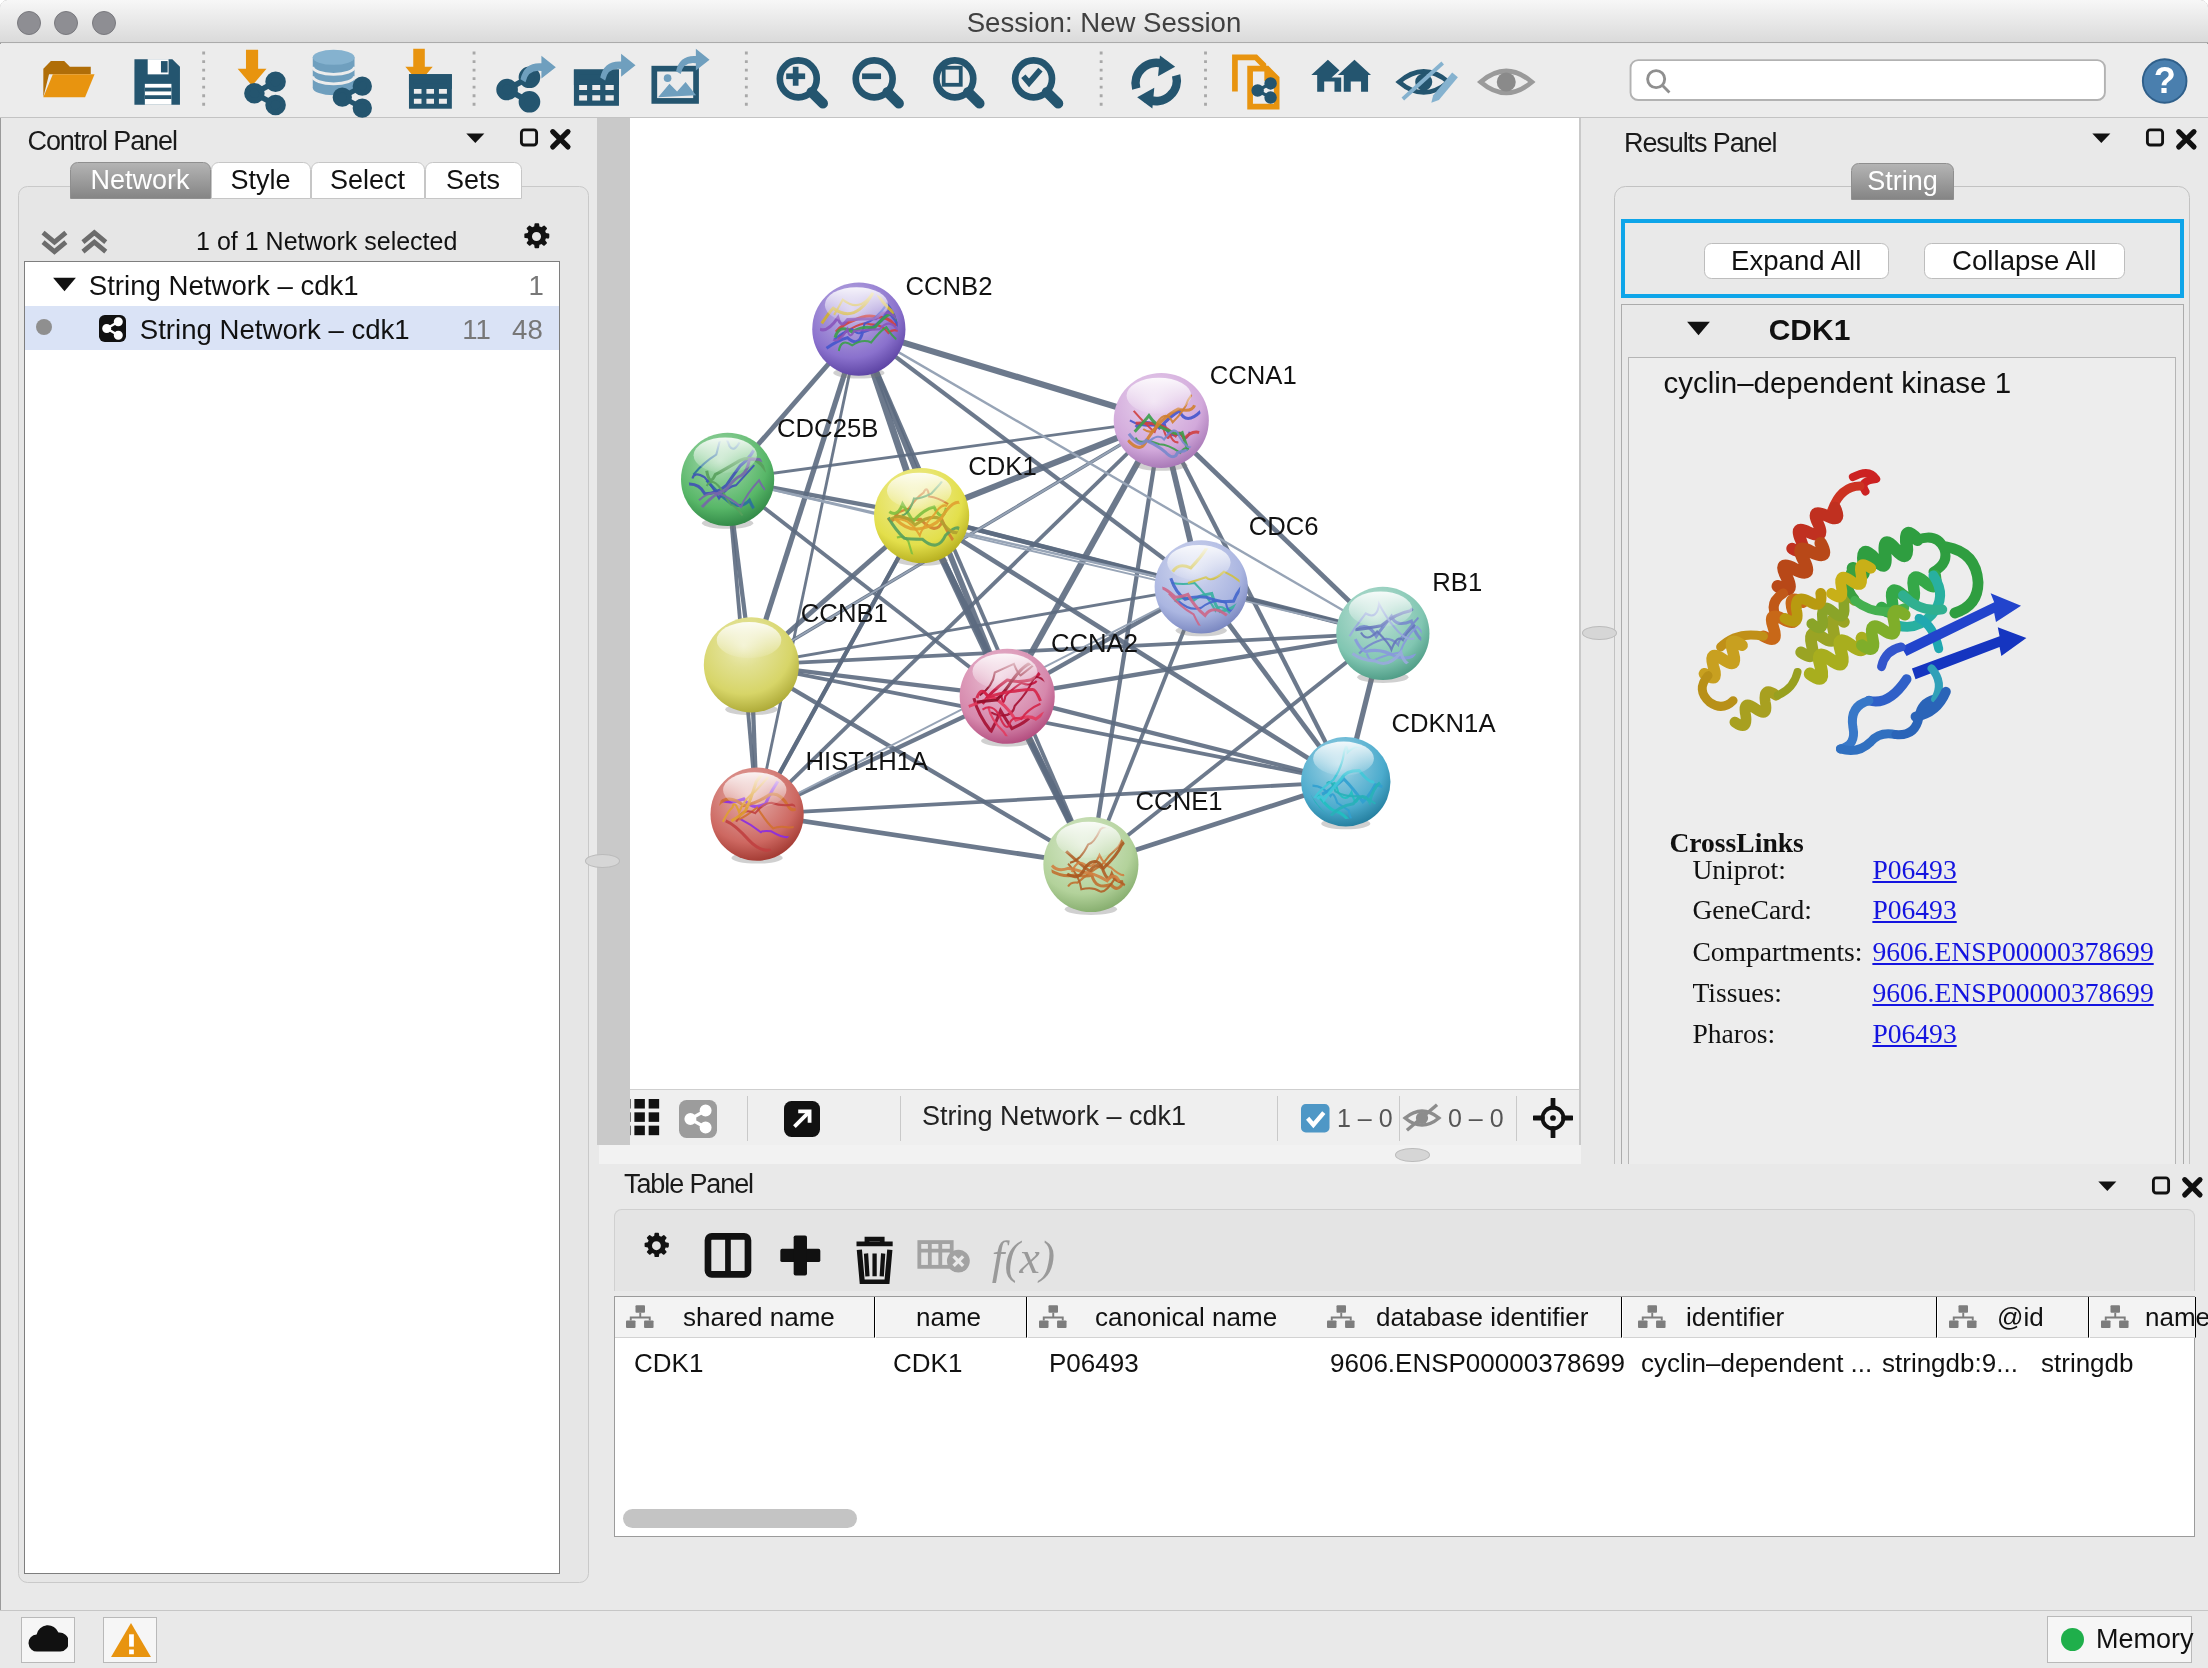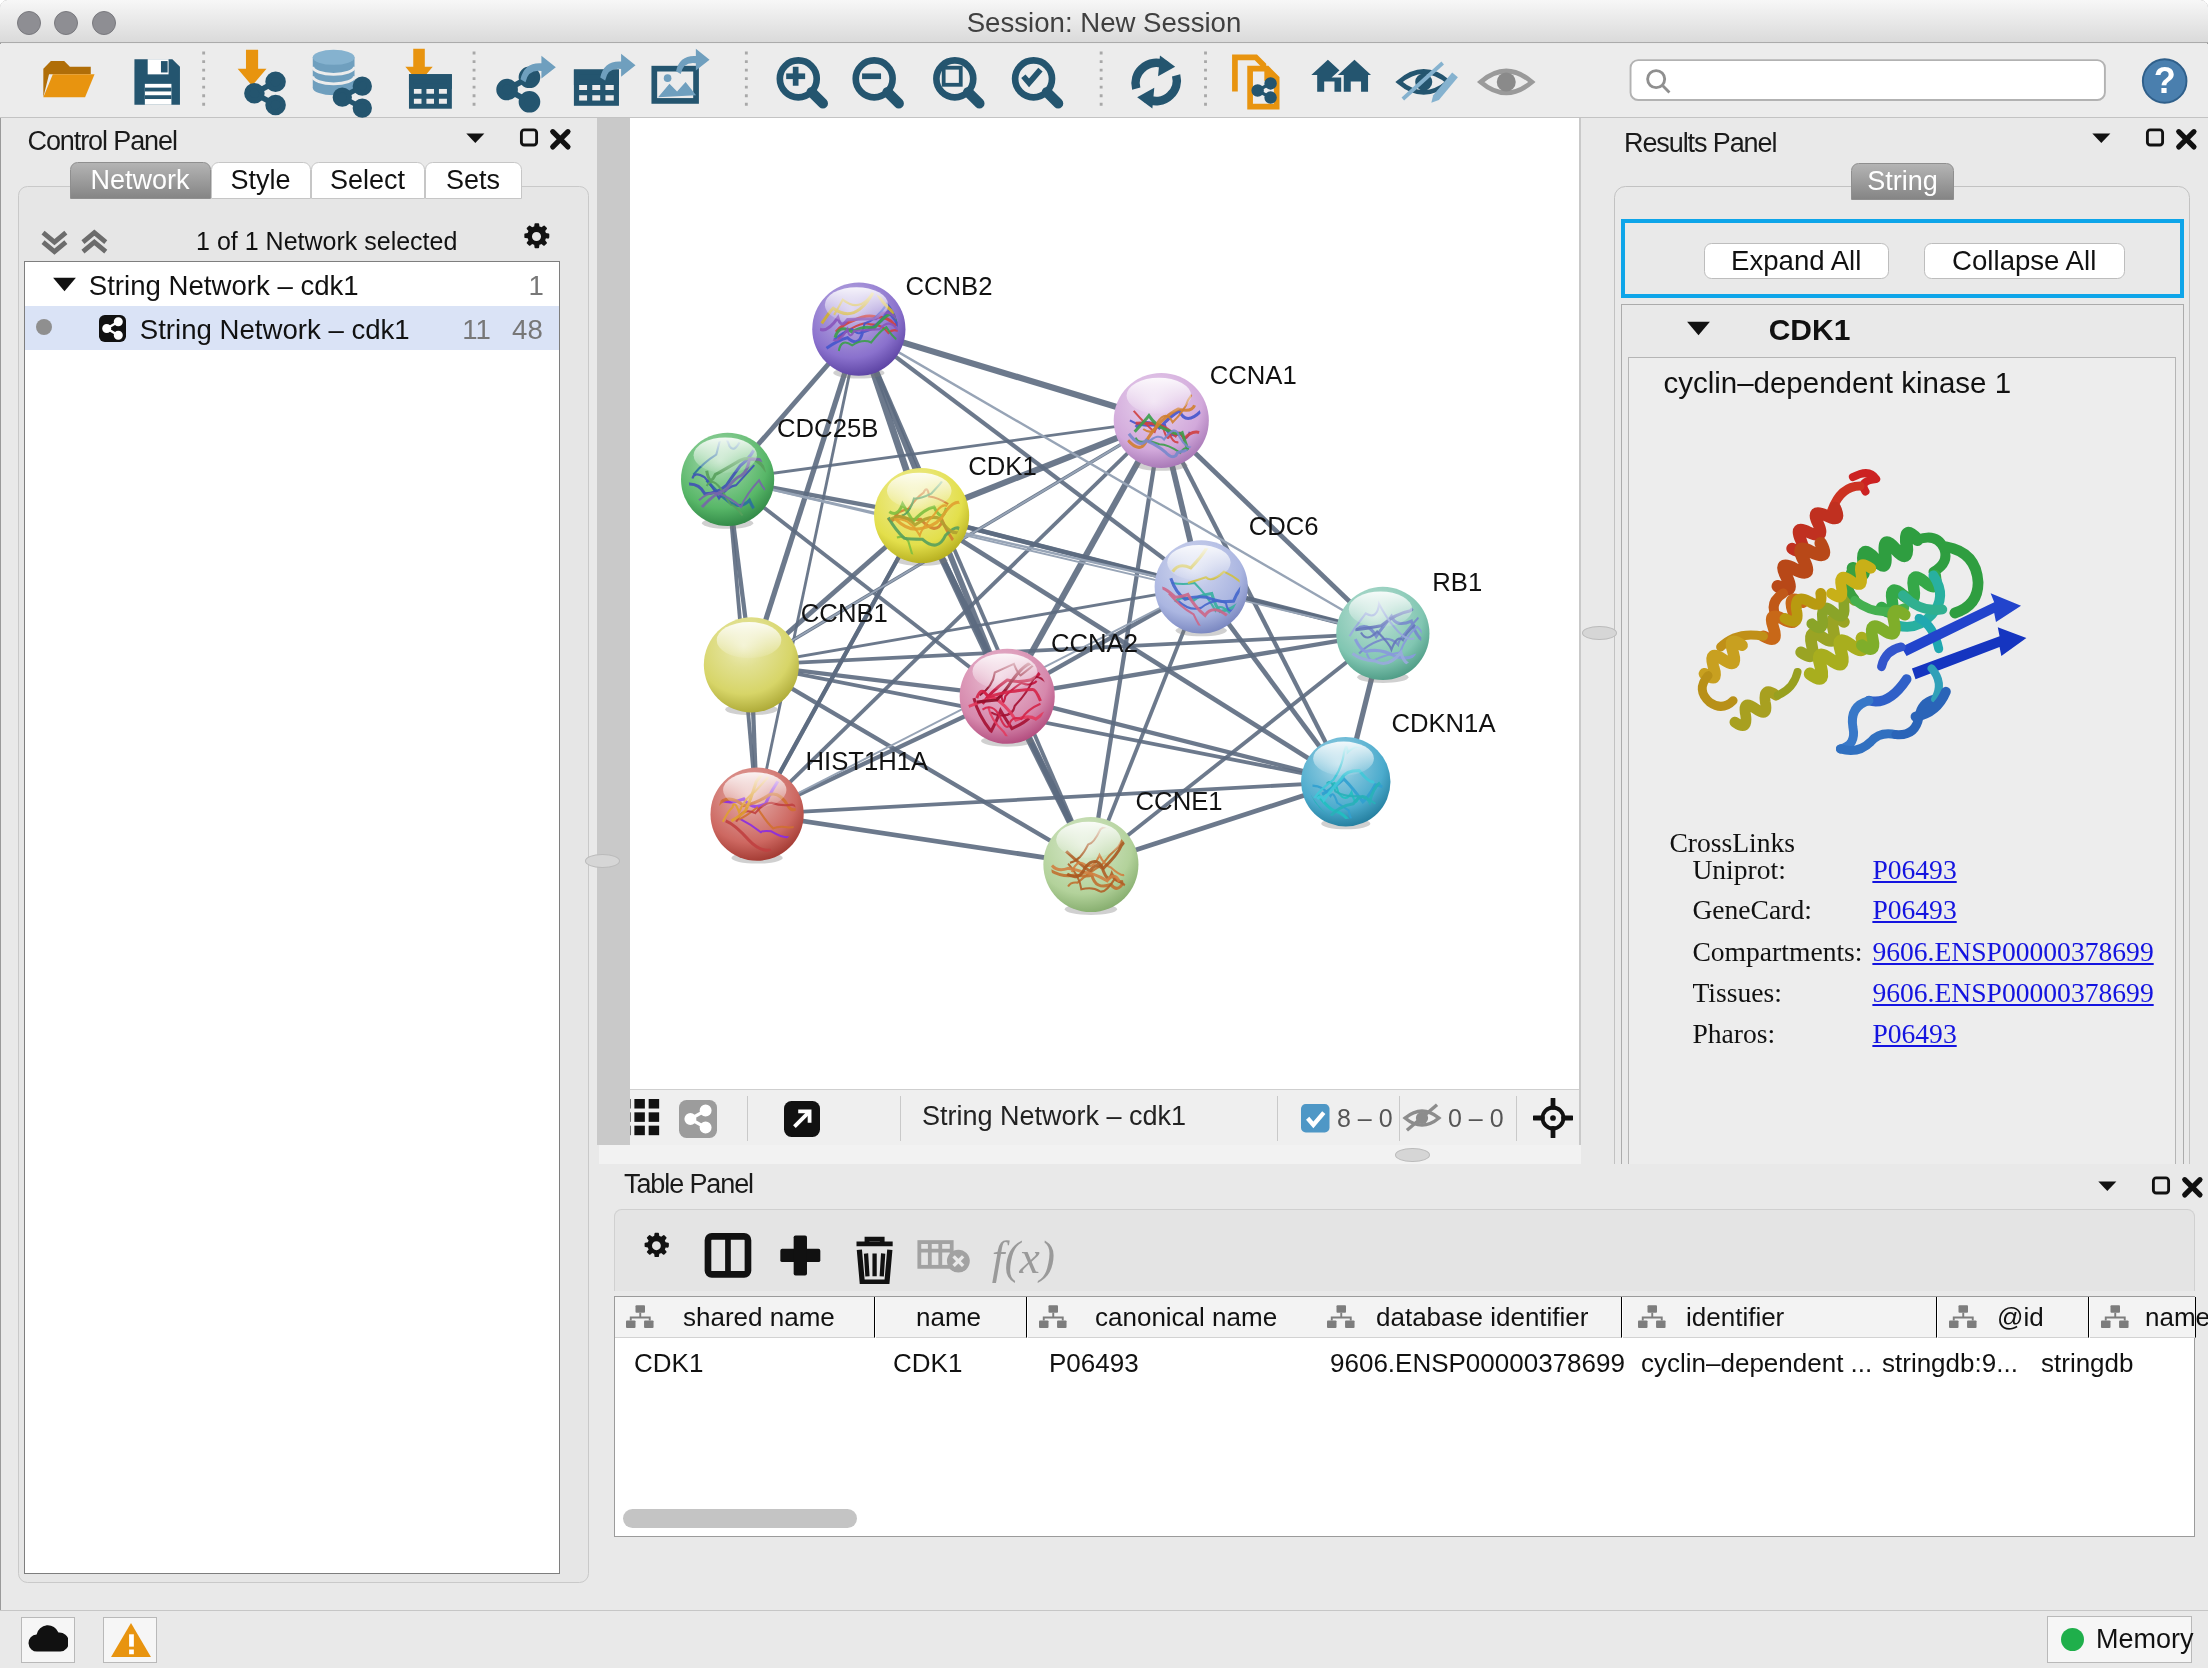--- a/index.html
+++ b/index.html
@@ -673,21 +673,21 @@
         <path d="M15 11 h12 v12" fill="none"></path>
       </g>
     </svg>
     <div class="nbsep" style="left:301px"></div>
     <div style="position:absolute;left:323px;top:11.4px;font-size:27px;color:#222">String Network – cdk1</div>
     <div class="nbsep" style="left:678px"></div>
     <svg width="28.5" height="28.5" style="position:absolute;left:702px;top:14.3px" viewBox="0 0 30 30">
       <rect width="30" height="30" rx="5" fill="#4e97c6"></rect>
       <path d="M7 15 l6 7 l11 -13" stroke="#fff" stroke-width="4.5" fill="none"></path>
     </svg>
-    <div style="position:absolute;left:738px;top:14.3px;font-size:25px;color:#555">8 – 0</div>
+    <div style="position:absolute;left:738px;top:14.3px;font-size:25px;color:#555">1 – 0</div>
     <div class="nbsep" style="left:800px"></div>
     <svg width="42" height="32" style="position:absolute;left:802px;top:12.4px" viewBox="0 0 44 34">
       <path d="M4 17 q18 -15 36 0 q-18 15 -36 0 z" fill="none" stroke="#8c8c8c" stroke-width="3.6"></path>
       <circle cx="22" cy="17" r="6.5" fill="#8c8c8c"></circle>
       <line x1="6" y1="30" x2="38" y2="3" stroke="#8c8c8c" stroke-width="3.6"></line>
     </svg>
     <div style="position:absolute;left:849px;top:14.3px;font-size:25px;color:#555">0 – 0</div>
     <div class="nbsep" style="left:917px"></div>
     <svg width="40" height="40" style="position:absolute;left:934px;top:7.6px" viewBox="0 0 42 42">
       <circle cx="21" cy="21" r="11" fill="none" stroke="#111" stroke-width="4"></circle>
@@ -759,21 +759,21 @@
 <path d="M244 306 q22 2 26 -20 q2 -16 18 -20" stroke="#2a64b8" stroke-width="10" fill="none" stroke-linecap="round" stroke-linejoin="round" stroke-opacity="1.0"></path>
 <path d="M288 266 q10 -18 -4 -34" stroke="#30a0b8" stroke-width="9" fill="none" stroke-linecap="round" stroke-linejoin="round" stroke-opacity="1.0"></path>
 <path d="M148 238 Q166 252 160 230 Q153 208 171 222 Q189 236 183 214 Q176 192 194 206 Q213 220 206 198" stroke="#a8ae1e" stroke-width="14" fill="none" stroke-linecap="round" stroke-linejoin="round" stroke-opacity="1.0"></path>
 <path d="M206 206 Q223 218 218 198 Q213 177 230 189 Q247 201 242 180 Q237 160 254 172" stroke="#7fae2a" stroke-width="13" fill="none" stroke-linecap="round" stroke-linejoin="round" stroke-opacity="1.0"></path>
 <path d="M172 148 Q187 159 183 141 Q179 123 194 134 Q209 145 205 127 Q201 109 216 120" stroke="#c8b018" stroke-width="12" fill="none" stroke-linecap="round" stroke-linejoin="round" stroke-opacity="1.0"></path>
 <path d="M300 96 q34 6 36 40 q0 26 -26 34" stroke="#2f9e40" stroke-width="12" fill="none" stroke-linecap="round" stroke-linejoin="round" stroke-opacity="1.0"></path>
 <path d="M252 150 q20 20 44 16" stroke="#30b090" stroke-width="11" fill="none" stroke-linecap="round" stroke-linejoin="round" stroke-opacity="1.0"></path>
 <path d="M300 258 q-10 24 -34 28" stroke="#2a64b8" stroke-width="11" fill="none" stroke-linecap="round" stroke-linejoin="round" stroke-opacity="1.0"></path>
 <path d="M120 176 Q137 186 133 167 Q130 148 147 157 Q163 167 160 148" stroke="#b89a10" stroke-width="12" fill="none" stroke-linecap="round" stroke-linejoin="round" stroke-opacity="1.0"></path>
           </svg>
-        <div class="xl-label" style="position:absolute;left:40px;top:469px;font-weight:normal">CrossLinks</div>
+        <div class="xl-label" style="position:absolute;left:40px;top:469px;font-weight:bold">CrossLinks</div>
         <div class="xl-label" style="position:absolute;left:63px;top:496px">Uniprot:</div>
         <div class="xl-link" style="position:absolute;left:243px;top:496px">P06493</div>
         <div class="xl-label" style="position:absolute;left:63px;top:536px">GeneCard:</div>
         <div class="xl-link" style="position:absolute;left:243px;top:536px">P06493</div>
         <div class="xl-label" style="position:absolute;left:63px;top:578px">Compartments:</div>
         <div class="xl-link" style="position:absolute;left:243px;top:578px">9606.ENSP00000378699</div>
         <div class="xl-label" style="position:absolute;left:63px;top:619px">Tissues:</div>
         <div class="xl-link" style="position:absolute;left:243px;top:619px">9606.ENSP00000378699</div>
         <div class="xl-label" style="position:absolute;left:63px;top:660px">Pharos:</div>
         <div class="xl-link" style="position:absolute;left:243px;top:660px">P06493</div>

